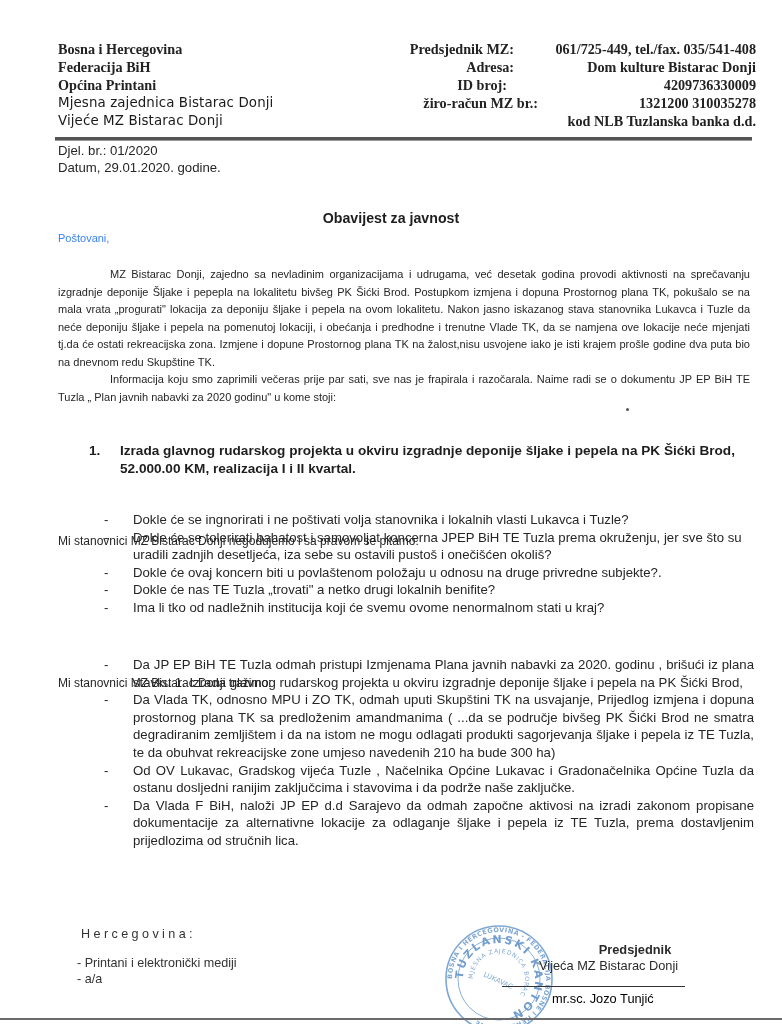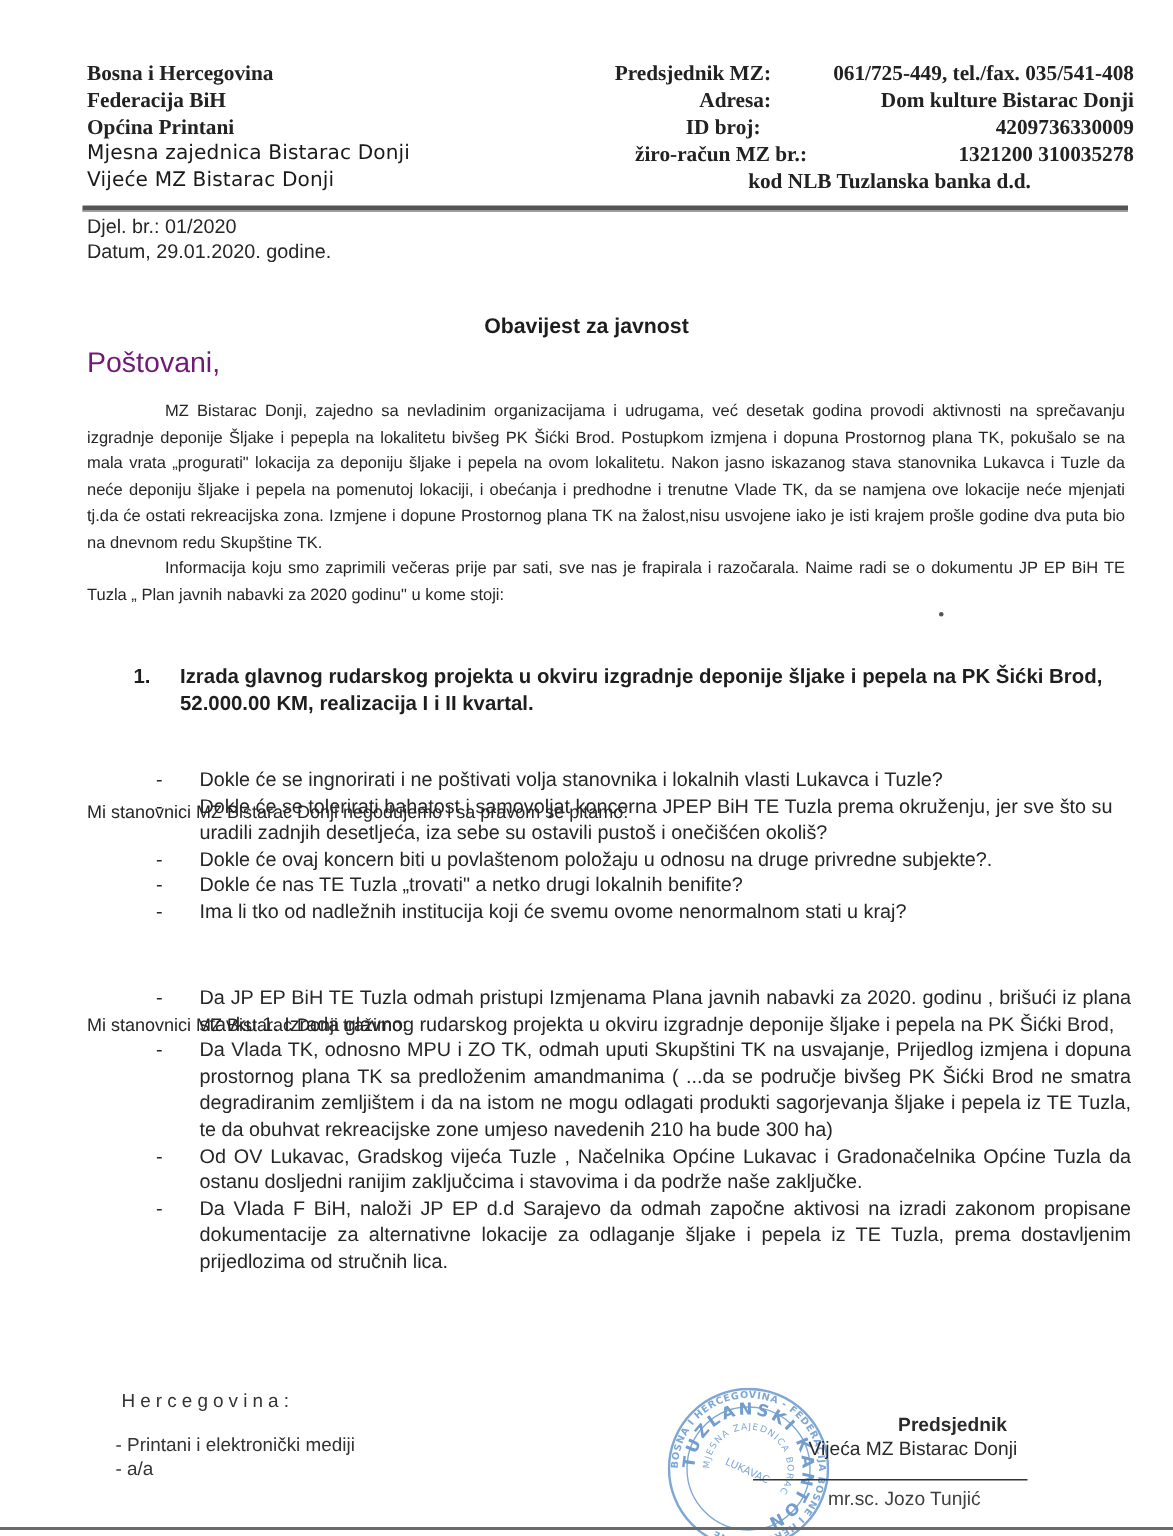--- a/index.html
+++ b/index.html
@@ -12,28 +12,28 @@
     .serif { font-family: "Liberation Serif", serif; font-weight: bold; }
 
     
     .lh-left { position: absolute; left: 58px; top: 40px; width: 320px; font-size: 14.2px; line-height: 18px; color: #222; }
     .lh-left .l { white-space: nowrap; }
     .lh-left .l.sansl { font-family: "DejaVu Sans", sans-serif; font-weight: normal; font-size: 13.4px; color: #1a1a1a; letter-spacing: 0.1px; }
     .lh-right { position: absolute; left: 394px; top: 40px; width: 362px; font-size: 14.2px; line-height: 18px; color: #222; }
     .lh-row { display: flex; white-space: nowrap; }
     .lh-row .k { text-align: right; }
     .lh-row .v { text-align: right; flex: 1; }
-    .lh-row.center { justify-content: center; padding-left: 36px; }
+    .lh-row.center { justify-content: flex-end; padding-left: 36px; }
 
     .header-rule { position: absolute; left: 55px; top: 137px; width: 697px; height: 3px; background: #555; border-bottom: 1px solid #999; }
 
     .meta { position: absolute; left: 58px; top: 142px; font-size: 13.2px; line-height: 17px; color: #262626; }
 
     .title { position: absolute; left: 0; width: 782px; top: 210px; text-align: center; font-size: 14.2px; font-weight: bold; color: #1d1d1d; }
-    .greeting { position: absolute; left: 58px; top: 232px; font-size: 19px; color: #701a75; }
+    .greeting { position: absolute; left: 58px; top: 232px; font-size: 11px; color: #3b82f6; }
 
     .body-text { position: absolute; left: 58px; width: 692px; font-size: 11px; line-height: 17.5px; color: #262626; text-align: justify; }
     .p1 { top: 266px; }
     .p1 .indent { display: inline-block; width: 52px; }
 
     .numbered { position: absolute; left: 89px; width: 660px; top: 442px; font-size: 13.6px; line-height: 18px; font-weight: bold; color: #1e1e1e; }
     .numbered .num { position: absolute; left: 0; top: 0; }
     .numbered .txt { margin-left: 31px; display: block; }
 
     .lead { position: absolute; left: 58px; font-size: 12px; color: #262626; margin-top: 48px; }
@@ -47,21 +47,21 @@
     .dl2 { top: 656px; }
     .dl2 li { text-align: justify; }
 
     .delivered { position: absolute; left: 81px; top: 927px; font-size: 12.6px; color: #333; letter-spacing: 3.4px; }
     .delivered-list { position: absolute; left: 77px; top: 955px; font-size: 12.6px; line-height: 16px; color: #333; }
 
     .sig { position: absolute; left: 535px; top: 942px; width: 180px; font-size: 12.8px; color: #2a2a2a; }
     .sig .role { font-weight: bold; text-align: center; padding-left: 20px; }
     .sig .org { margin-top: 1px; padding-left: 4px; }
     .sig-line { position: absolute; left: 502px; top: 986px; width: 183px; height: 1px; background: #333; }
-    .sig-name { position: absolute; left: 552px; top: 991px; font-size: 12.8px; color: #404040; }
+    .sig-name { position: absolute; left: 552px; top: 991px; font-size: 12.8px; color: #000000; }
 
     .stamp { position: absolute; left: 445px; top: 925px; width: 108px; height: 108px; opacity: 0.78; }
 
     .footer-rule { position: absolute; left: 0; top: 1018px; width: 782px; height: 2px; background: #6a6a6a; }
 
     .dot-mark { position: absolute; left: 626px; top: 408px; width: 3px; height: 3px; background: #555; border-radius: 50%; }
   </style>
 </head>
 <body>
 

